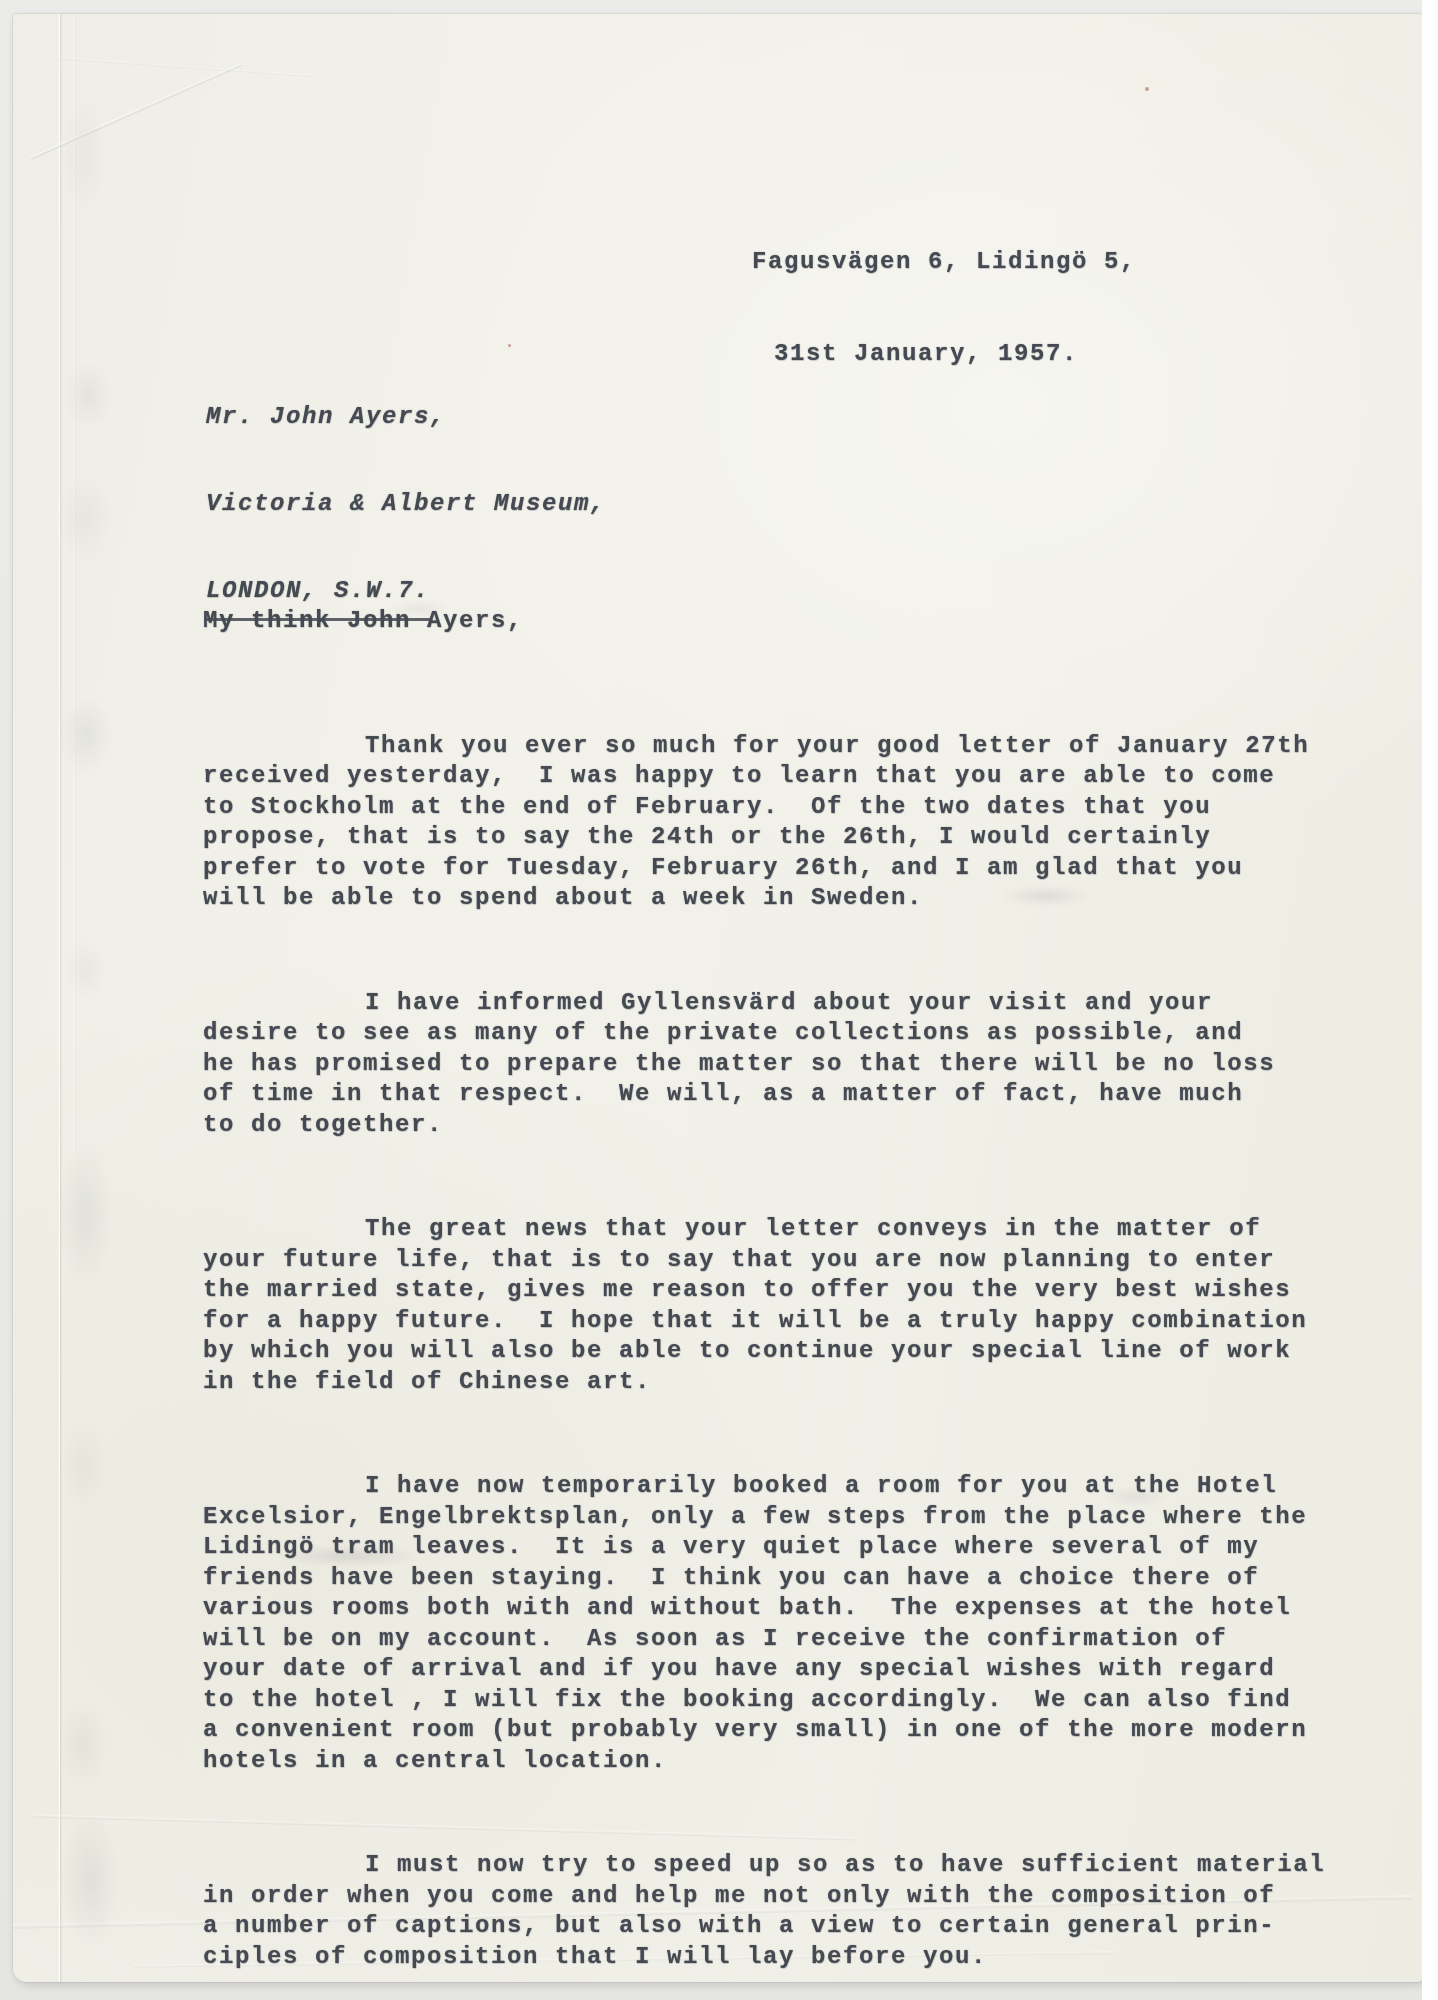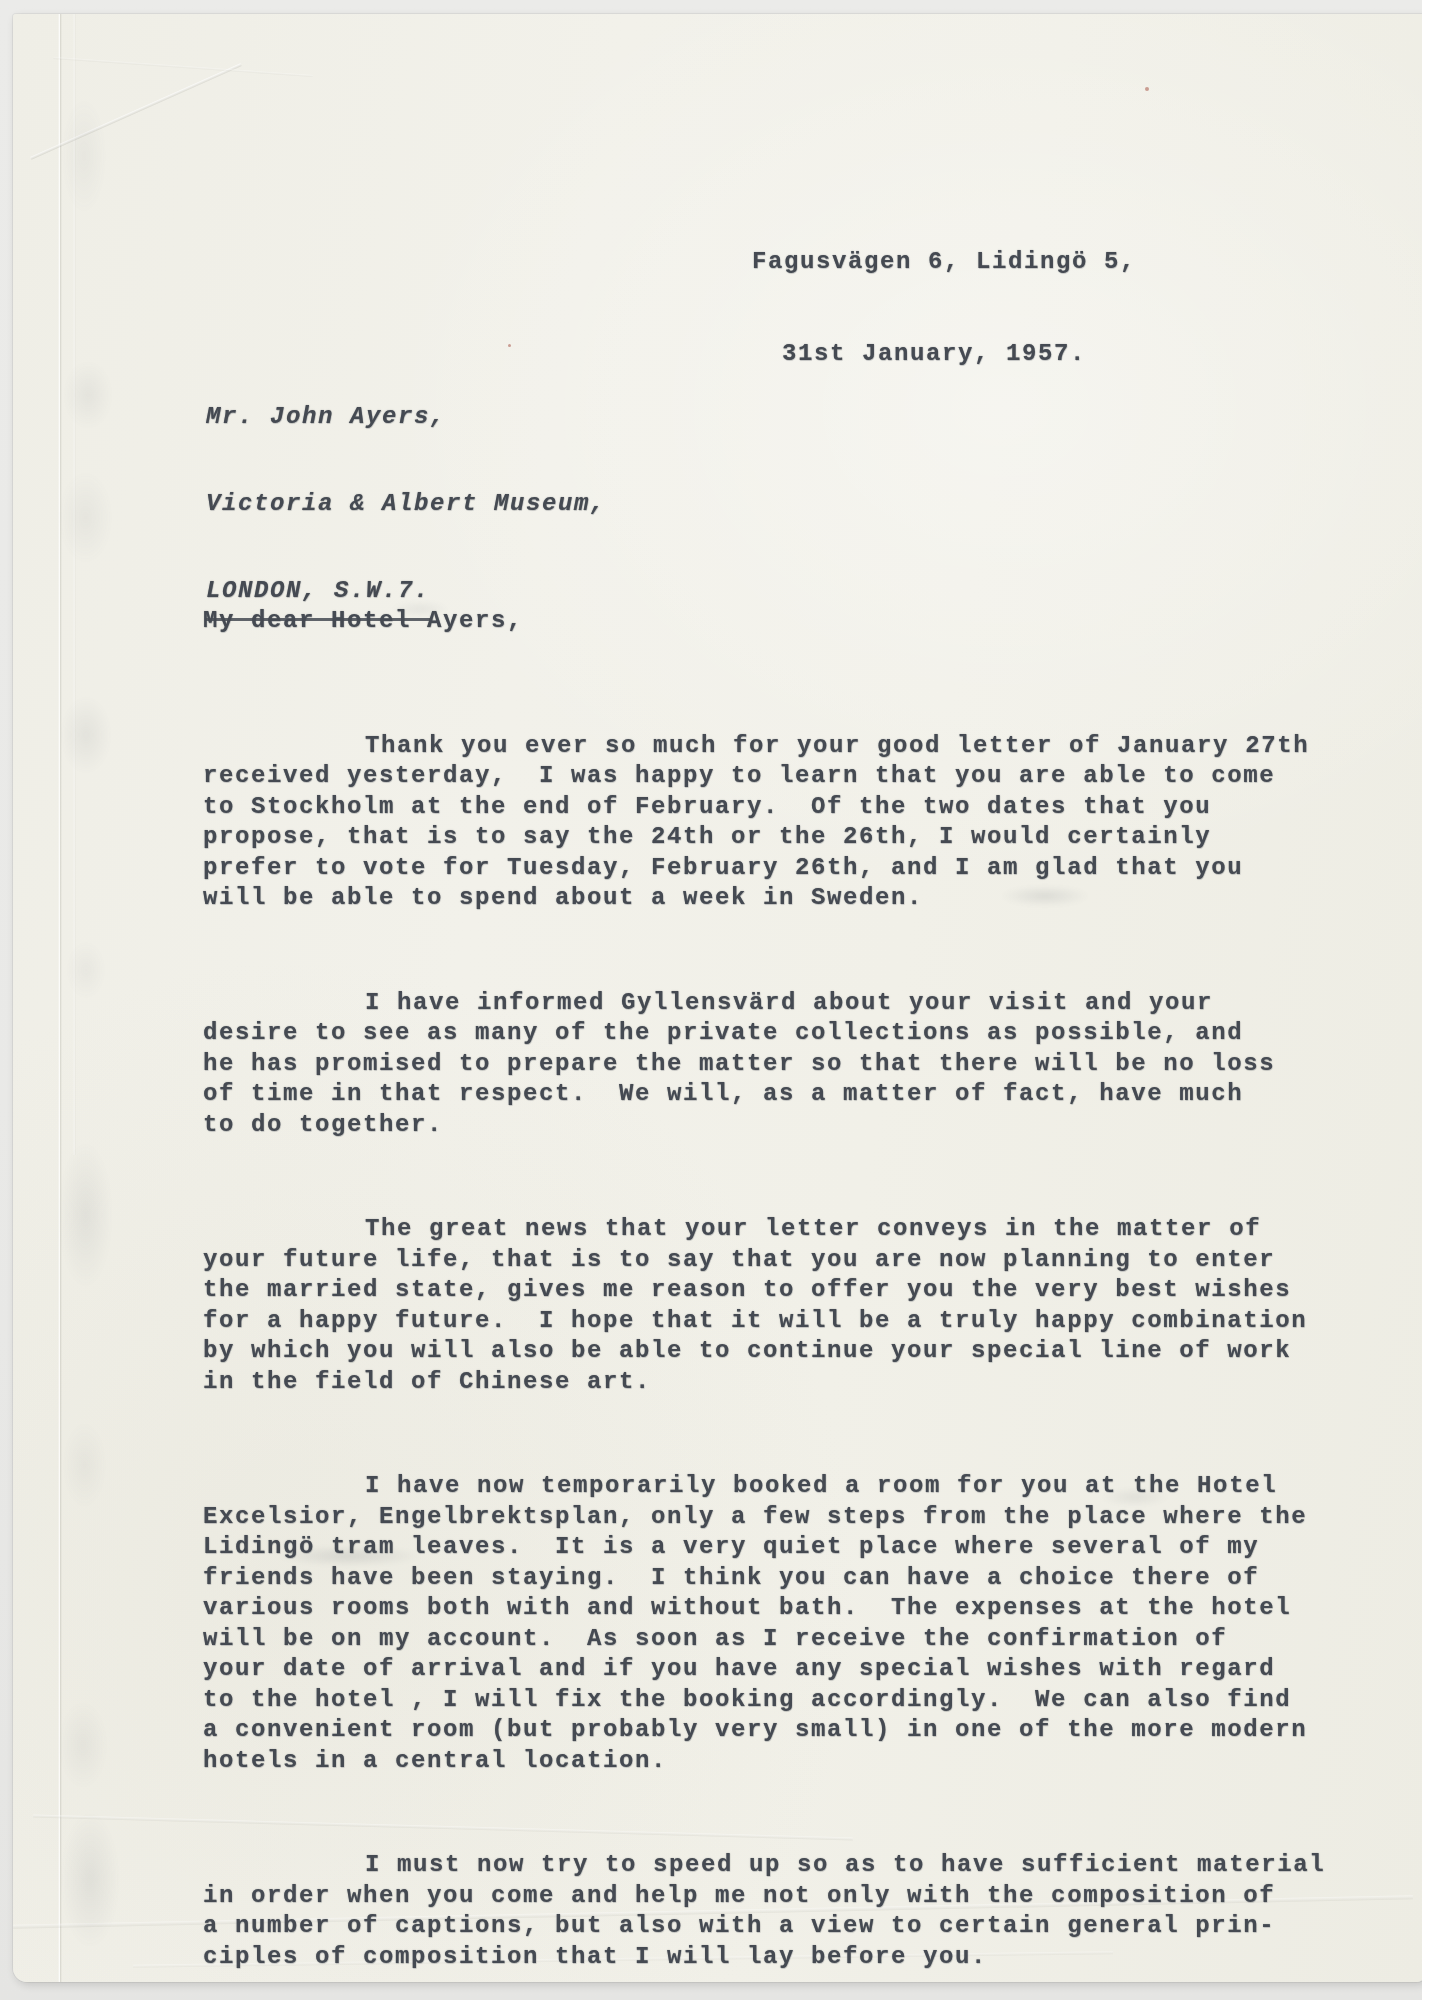--- a/index.html
+++ b/index.html
@@ -41,21 +41,21 @@
   
   .typed{
     color:#454a52;
     font-weight:700;
     font-size:24px;
     letter-spacing:1.6px;
     text-shadow:0 0 1.2px rgba(69,74,82,.55), .5px .5px 0 rgba(69,74,82,.18);
     white-space:pre;
   }
   .header-block{position:absolute;left:752px;top:186px;line-height:30.5px;}
-  .date-line{margin-left:30px;}
+  .date-line{margin-left:22px;}
   .recipient-block{position:absolute;left:206px;top:344px;line-height:29px;font-style:italic;}
   .underlined{display:inline-block;border-bottom:3px solid rgba(69,74,82,.85);padding-bottom:13px;}
   .letter-body{position:absolute;left:203px;top:545px;line-height:30.5px;width:1150px;}
   .paragraph{margin-top:13px;}
   .paragraph.first{margin-top:33px;}
   .tline{height:30.5px;}
 </style>
 </head>
 <body>
 
@@ -92,21 +92,21 @@
     <div class="date-line">31st January, 1957.</div>
   </div>
 
   <div class="recipient-block typed">
     <div>Mr. John Ayers,</div>
     <div>Victoria &amp; Albert Museum,</div>
     <div><span class="underlined">LONDON, S.W.7.</span></div>
   </div>
 
   <div class="letter-body typed">
-    <div class="salutation">My dear Hotel Ayers,</div>
+    <div class="salutation">My think John Ayers,</div>
     <div class="paragraph first"><div class="tline" style="padding-left: 162px;">Thank you ever so much for your good letter of January 27th</div><div class="tline">received yesterday,  I was happy to learn that you are able to come</div><div class="tline">to Stockholm at the end of February.  Of the two dates that you</div><div class="tline">propose, that is to say the 24th or the 26th, I would certainly</div><div class="tline">prefer to vote for Tuesday, February 26th, and I am glad that you</div><div class="tline">will be able to spend about a week in Sweden.</div></div>
     <div class="paragraph"><div class="tline" style="padding-left: 162px;">I have informed Gyllensvärd about your visit and your</div><div class="tline">desire to see as many of the private collections as possible, and</div><div class="tline">he has promised to prepare the matter so that there will be no loss</div><div class="tline">of time in that respect.  We will, as a matter of fact, have much</div><div class="tline">to do together.</div></div>
     <div class="paragraph"><div class="tline" style="padding-left: 162px;">The great news that your letter conveys in the matter of</div><div class="tline">your future life, that is to say that you are now planning to enter</div><div class="tline">the married state, gives me reason to offer you the very best wishes</div><div class="tline">for a happy future.  I hope that it will be a truly happy combination</div><div class="tline">by which you will also be able to continue your special line of work</div><div class="tline">in the field of Chinese art.</div></div>
     <div class="paragraph"><div class="tline" style="padding-left: 162px;">I have now temporarily booked a room for you at the Hotel</div><div class="tline">Excelsior, Engelbrektsplan, only a few steps from the place where the</div><div class="tline">Lidingö tram leaves.  It is a very quiet place where several of my</div><div class="tline">friends have been staying.  I think you can have a choice there of</div><div class="tline">various rooms both with and without bath.  The expenses at the hotel</div><div class="tline">will be on my account.  As soon as I receive the confirmation of</div><div class="tline">your date of arrival and if you have any special wishes with regard</div><div class="tline">to the hotel , I will fix the booking accordingly.  We can also find</div><div class="tline">a convenient room (but probably very small) in one of the more modern</div><div class="tline">hotels in a central location.</div></div>
     <div class="paragraph"><div class="tline" style="padding-left: 162px;">I must now try to speed up so as to have sufficient material</div><div class="tline">in order when you come and help me not only with the composition of</div><div class="tline">a number of captions, but also with a view to certain general prin-</div><div class="tline">ciples of composition that I will lay before you.</div></div>
     
     
   </div>
 
 </div>

